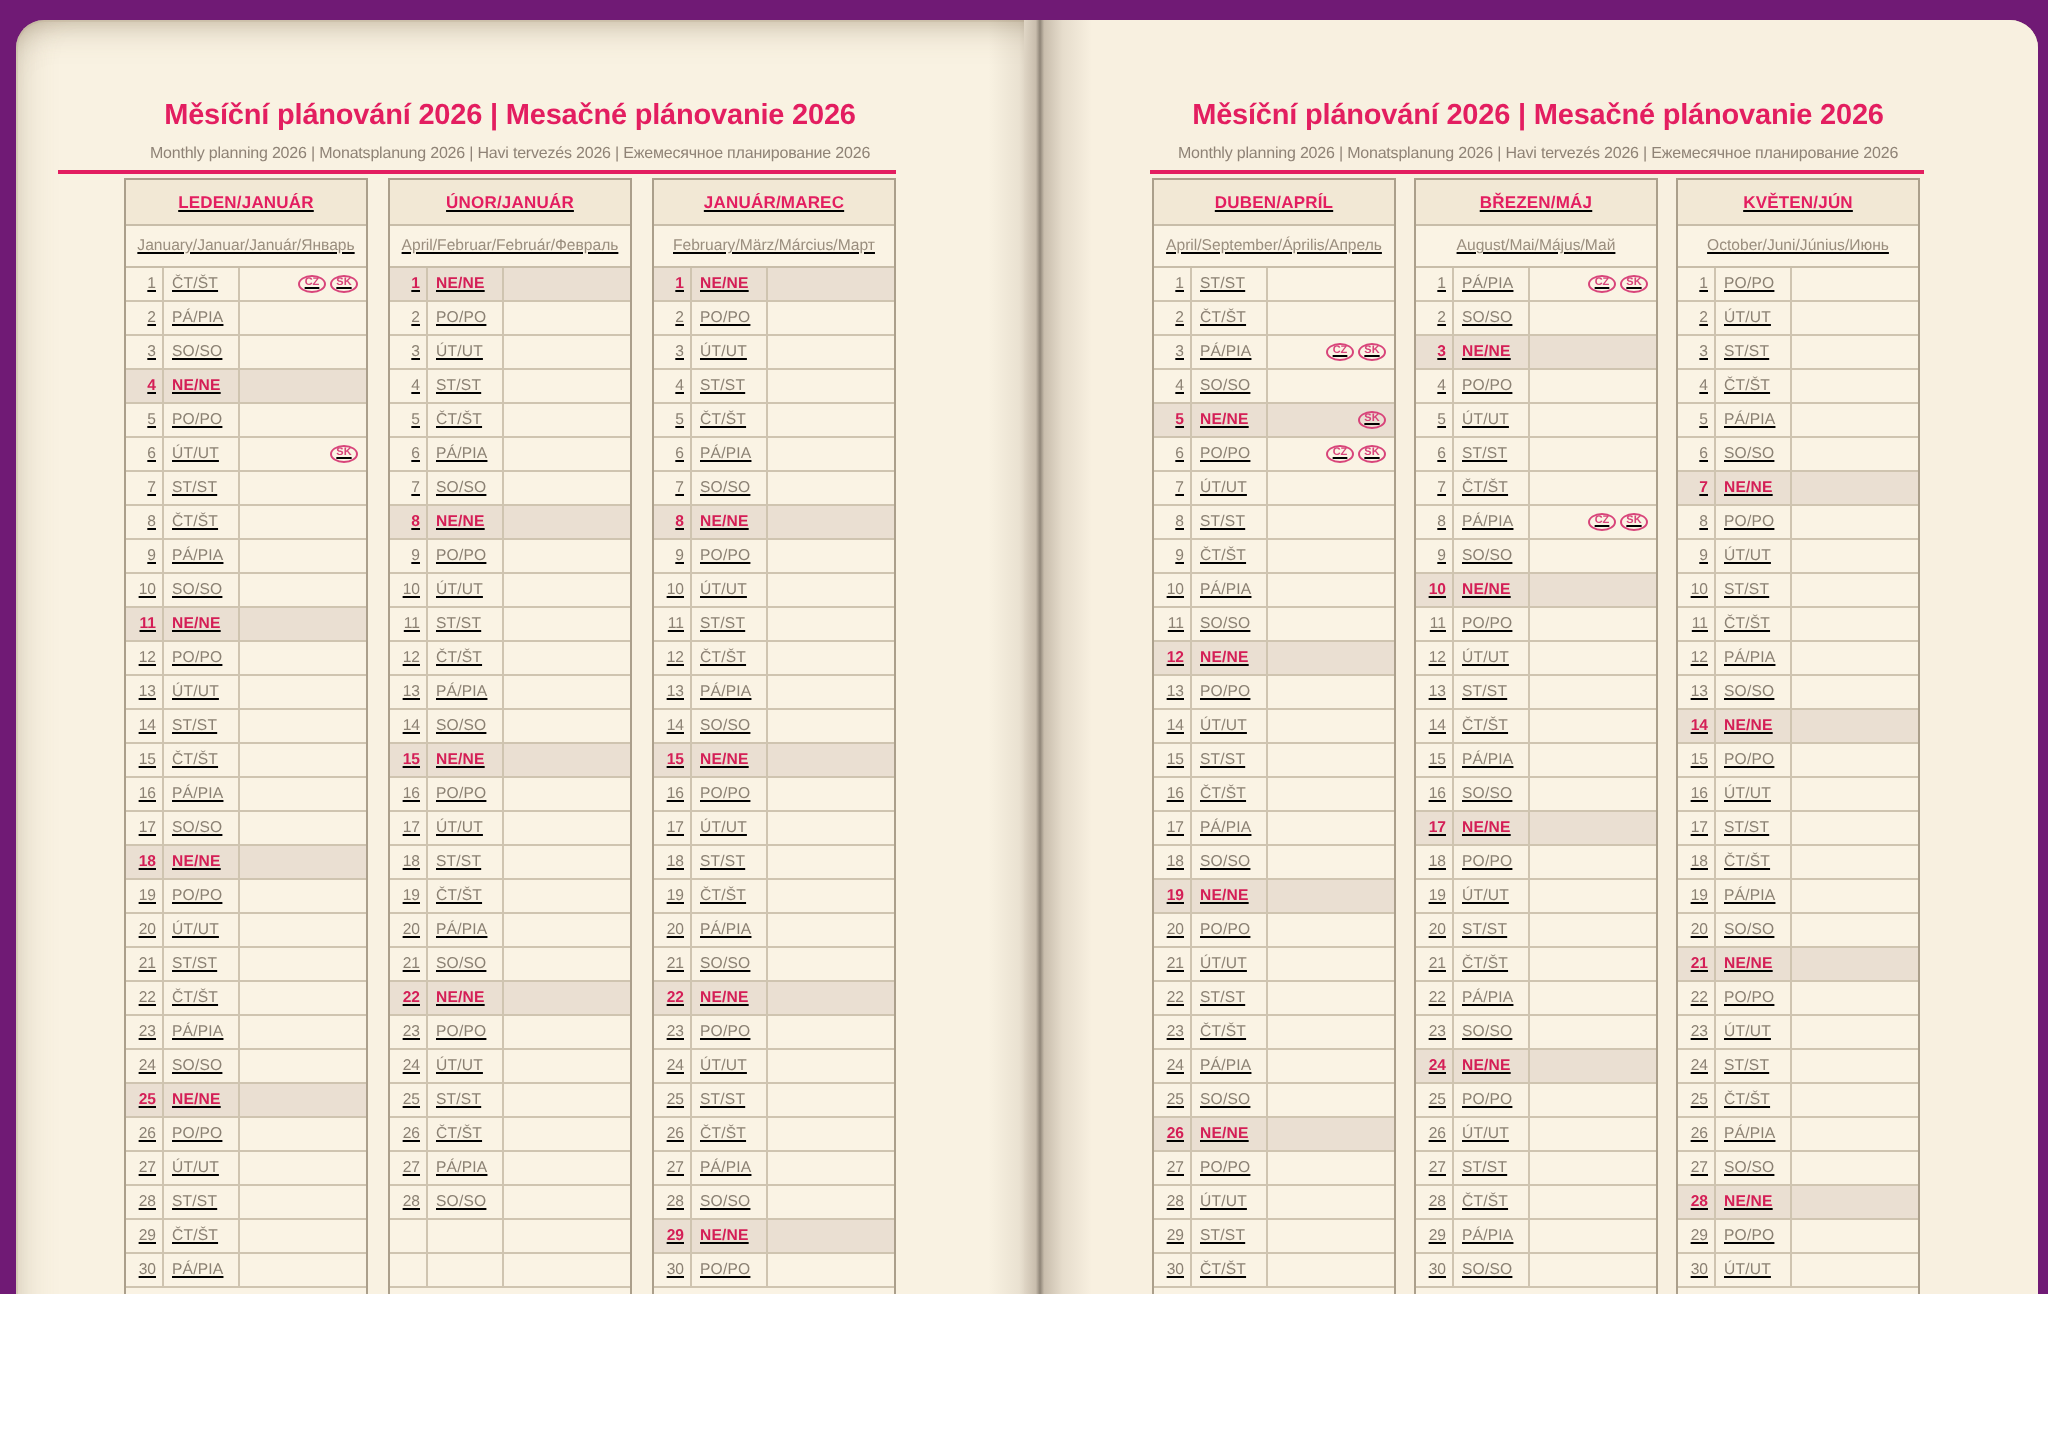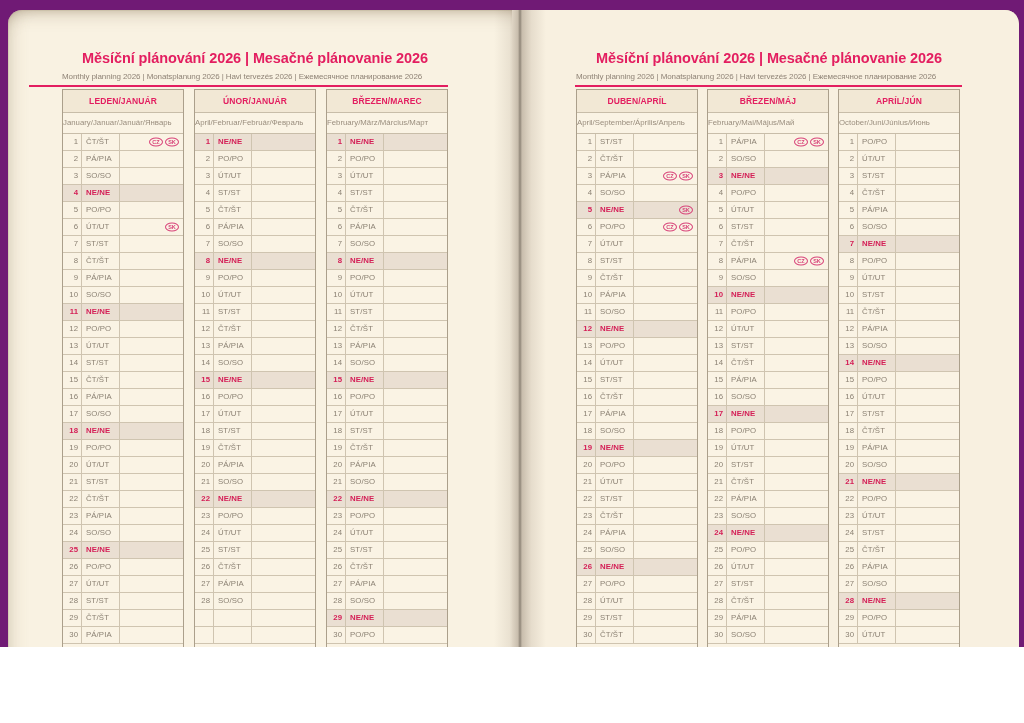--- a/index.html
+++ b/index.html
@@ -15,33 +15,33 @@
   .page{position:absolute;top:0;height:100%;}
   .page-left{left:0;width:504px;--off:54px;}
   .page-right{left:504px;width:507px;--off:64px;background:#f8f0e0;}
   .spine{position:absolute;left:486px;top:0;width:52px;height:100%;pointer-events:none;
          background:linear-gradient(to right,
             rgba(100,80,60,0) 0%, rgba(100,80,60,.10) 30%, rgba(90,72,54,.30) 46%,
             rgba(55,44,33,.55) 50%, rgba(90,72,54,.30) 54%, rgba(100,80,60,.12) 72%,
             rgba(100,80,60,0) 100%);}
   .title{position:absolute;top:40px;left:var(--off);width:386px;margin:0;text-align:center;
          font-size:14.5px;font-weight:bold;color:#e31e60;letter-spacing:-.1px;white-space:nowrap;}
-  .subtitle{position:absolute;top:62px;left:var(--off);width:386px;text-align:left;
+  .subtitle{position:absolute;top:62px;left:var(--off);width:386px;text-align:center;
             font-size:8px;color:#8f8376;white-space:nowrap;letter-spacing:-.1px;}
   .rule{position:absolute;height:2px;background:#e31e60;}
   .rule-top{top:75px;}
   .rule-bottom{top:653px;}
   .page-left .rule{left:21px;width:419px;}
   .page-right .rule{left:63px;width:387px;}
   .tables{position:absolute;top:79px;left:var(--off);width:386px;display:flex;justify-content:space-between;}
   .page-right .tables{width:384px;}
-  .month{width:120px;border:1px solid #ab9f8b;background:#faf3e4;box-sizing:content-box;}
+  .month{width:120px;border:1px solid #ab9f8b;background:#faf3e4;box-sizing:content-box;text-decoration:underline;}
   .m-head{height:22px;line-height:22px;text-align:center;font-weight:bold;font-size:8.5px;
           color:#e31e60;background:#f2e8d5;border-bottom:1px solid #c8bda9;letter-spacing:.1px;}
-  .m-sub{height:20px;line-height:20px;text-align:left;font-size:7.8px;color:#9a8e7e;
+  .m-sub{height:20px;line-height:20px;text-align:center;font-size:7.8px;color:#9a8e7e;
          border-bottom:1px solid #c8bda9;}
   .day-row{display:flex;height:16px;line-height:16px;border-bottom:1px solid #cfc4b0;
            font-size:7.8px;color:#8b8173;}
   .day-row:last-child{border-bottom:none;margin-top:36px;}
   .c-num{width:15px;padding-right:3px;border-right:1px solid #cfc4b0;text-align:right;}
   .c-day{width:33px;padding-left:4px;border-right:1px solid #cfc4b0;letter-spacing:.1px;}
   .c-note{flex:1;display:flex;align-items:center;justify-content:flex-end;gap:2px;padding-right:4px;}
   .day-row.sunday{background:#eadfd2;color:#d41e56;font-weight:bold;}
   .badge{display:inline-block;width:12px;height:7px;border:1px solid #d8447a;border-radius:50%;
          color:#d8447a;font-size:5.5px;font-weight:bold;line-height:7px;text-align:center;
@@ -444,21 +444,21 @@
 
   <div class="day-row">
     <span class="c-num"></span>
     <span class="c-day"></span>
     <span class="c-note"></span>
   </div>
 </div>
   </div>
 
   <div class="month">
-    <div class="m-head">BŘEZEN/MAREC</div>
+    <div class="m-head">JANUÁR/MAREC</div>
     <div class="m-sub">February/März/Március/Март</div>
     <div class="m-days">
   <div class="day-row sunday">
     <span class="c-num">1</span>
     <span class="c-day">NE/NE</span>
     <span class="c-note"></span>
   </div>
 
   <div class="day-row">
     <span class="c-num">2</span>
@@ -845,21 +845,21 @@
   <div class="day-row">
     <span class="c-num"></span>
     <span class="c-day"></span>
     <span class="c-note"></span>
   </div>
 </div>
   </div>
 
   <div class="month">
     <div class="m-head">BŘEZEN/MÁJ</div>
-    <div class="m-sub">February/Mai/Május/Май</div>
+    <div class="m-sub">August/Mai/Május/Май</div>
     <div class="m-days">
   <div class="day-row">
     <span class="c-num">1</span>
     <span class="c-day">PÁ/PIA</span>
     <span class="c-note">
                   <span class="badge">CZ</span>
                   <span class="badge">SK</span>
                 </span>
   </div>
 
@@ -1042,21 +1042,21 @@
 
   <div class="day-row sunday">
     <span class="c-num">31</span>
     <span class="c-day">NE/NE</span>
     <span class="c-note"></span>
   </div>
 </div>
   </div>
 
   <div class="month">
-    <div class="m-head">APRÍL/JÚN</div>
+    <div class="m-head">KVĚTEN/JÚN</div>
     <div class="m-sub">October/Juni/Június/Июнь</div>
     <div class="m-days">
   <div class="day-row">
     <span class="c-num">1</span>
     <span class="c-day">PO/PO</span>
     <span class="c-note"></span>
   </div>
 
   <div class="day-row">
     <span class="c-num">2</span>

